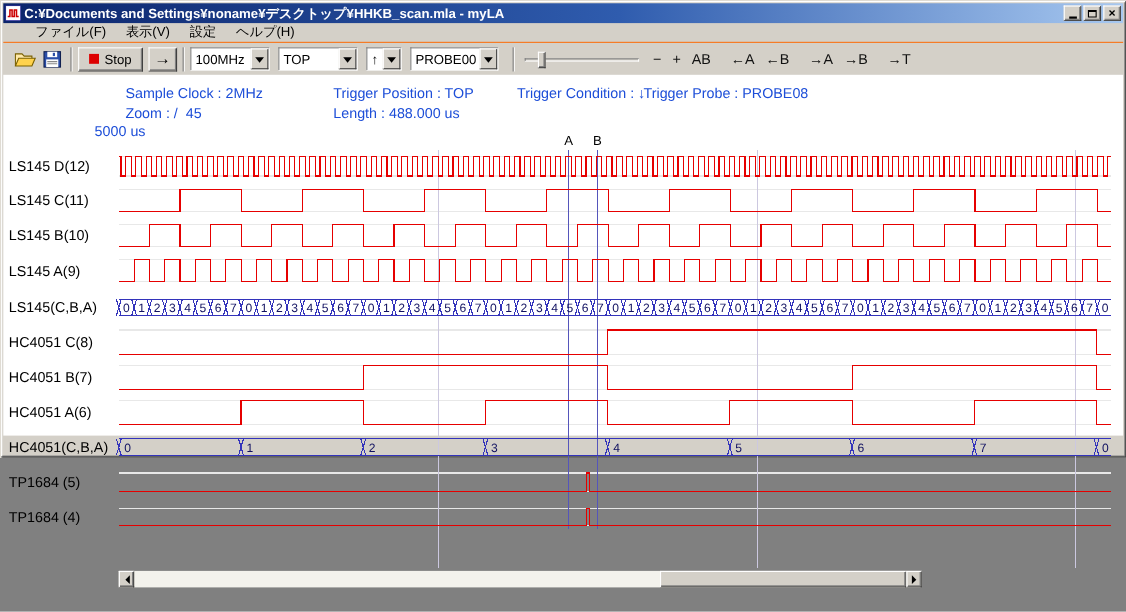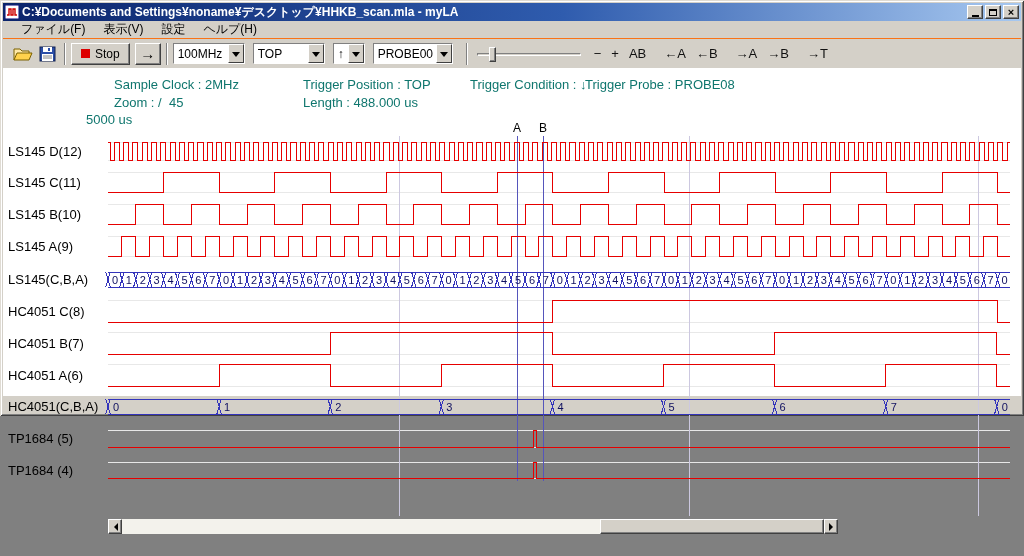--- a/index.html
+++ b/index.html
@@ -20,21 +20,21 @@
   .win-btn { width:16px; height:14px; background:#d4d0c8;
     border:1px solid; border-color:#fff #404040 #404040 #fff;
     box-shadow: inset -1px -1px 0 #808080;
     display:flex; align-items:center; justify-content:center; cursor:default; }
   .g-min { width:7px; height:2px; background:#000; margin-top:7px; }
   .g-max { width:8px; height:7px; border:1px solid #000; border-top:2px solid #000; }
   .g-close { font-size:11px; font-weight:bold; line-height:10px; }
 
   
   .menubar { position:absolute; left:3px; right:3px; top:21px; height:17px;
-    display:flex; align-items:center; font-size:12px; padding-left:9px; }
+    display:flex; align-items:center; font-size:12px; padding-left:20px; }
   .menu-item { padding:1px 9px; white-space:nowrap; }
 
   
   .toolbar { position:absolute; left:3px; right:3px; top:38px; height:30px;
     display:flex; align-items:center; padding-left:8px; font-size:12px;
     border-top:1px solid #f97316; }
   .tb-sep { width:2px; height:22px; border-left:1px solid #808080; border-right:1px solid #fff; margin:0 5px; }
   .tb-flatbtn { width:24px; height:24px; display:flex; align-items:center; justify-content:center; }
   .stop-btn { height:22px; background:#d4d0c8; border:1px solid; border-color:#fff #404040 #404040 #fff;
     box-shadow: inset -1px -1px 0 #808080; display:flex; align-items:center; gap:5px;
@@ -55,21 +55,21 @@
     border:1px solid; border-color:#808080 #fff #fff #808080; }
   .slider .thumb { position:absolute; left:12px; top:3px; width:7px; height:15px;
     background:#d4d0c8; border:1px solid; border-color:#fff #404040 #404040 #fff;
     box-shadow: inset -1px -1px 0 #808080; }
   .txt-btn { padding:3px 5px; font-size:13px; color:#111; white-space:nowrap; }
   .grp { margin-left:8px; }
 
   
   .client { position:absolute; left:3px; right:3px; top:68px; bottom:20px; background:#ffffff; }
 
-  .info-text { position:absolute; font-size:13px; color:#0f766e; white-space:pre; z-index:6; }
+  .info-text { position:absolute; font-size:13px; color:#1d4ed8; white-space:pre; z-index:6; }
 
   svg.wave { position:absolute; left:0; top:0; width:1024px; height:556px;
     pointer-events:none; z-index:5; }
 
   
   .hscroll { position:absolute; left:108px; top:519px; width:730px; height:15px;
     background:#f3f2ec; z-index:7; }
   .sb-btn { position:absolute; top:0; width:14px; height:15px; background:#d4d0c8;
     border:1px solid; border-color:#fff #404040 #404040 #fff; box-shadow: inset -1px -1px 0 #808080;
     display:flex; align-items:center; justify-content:center; }

